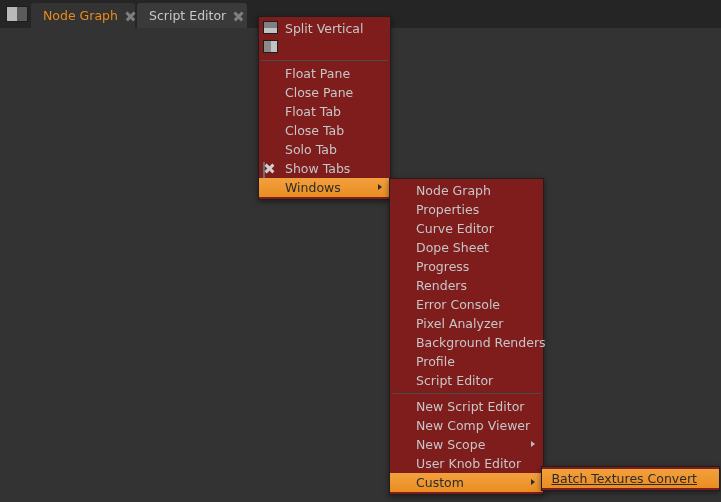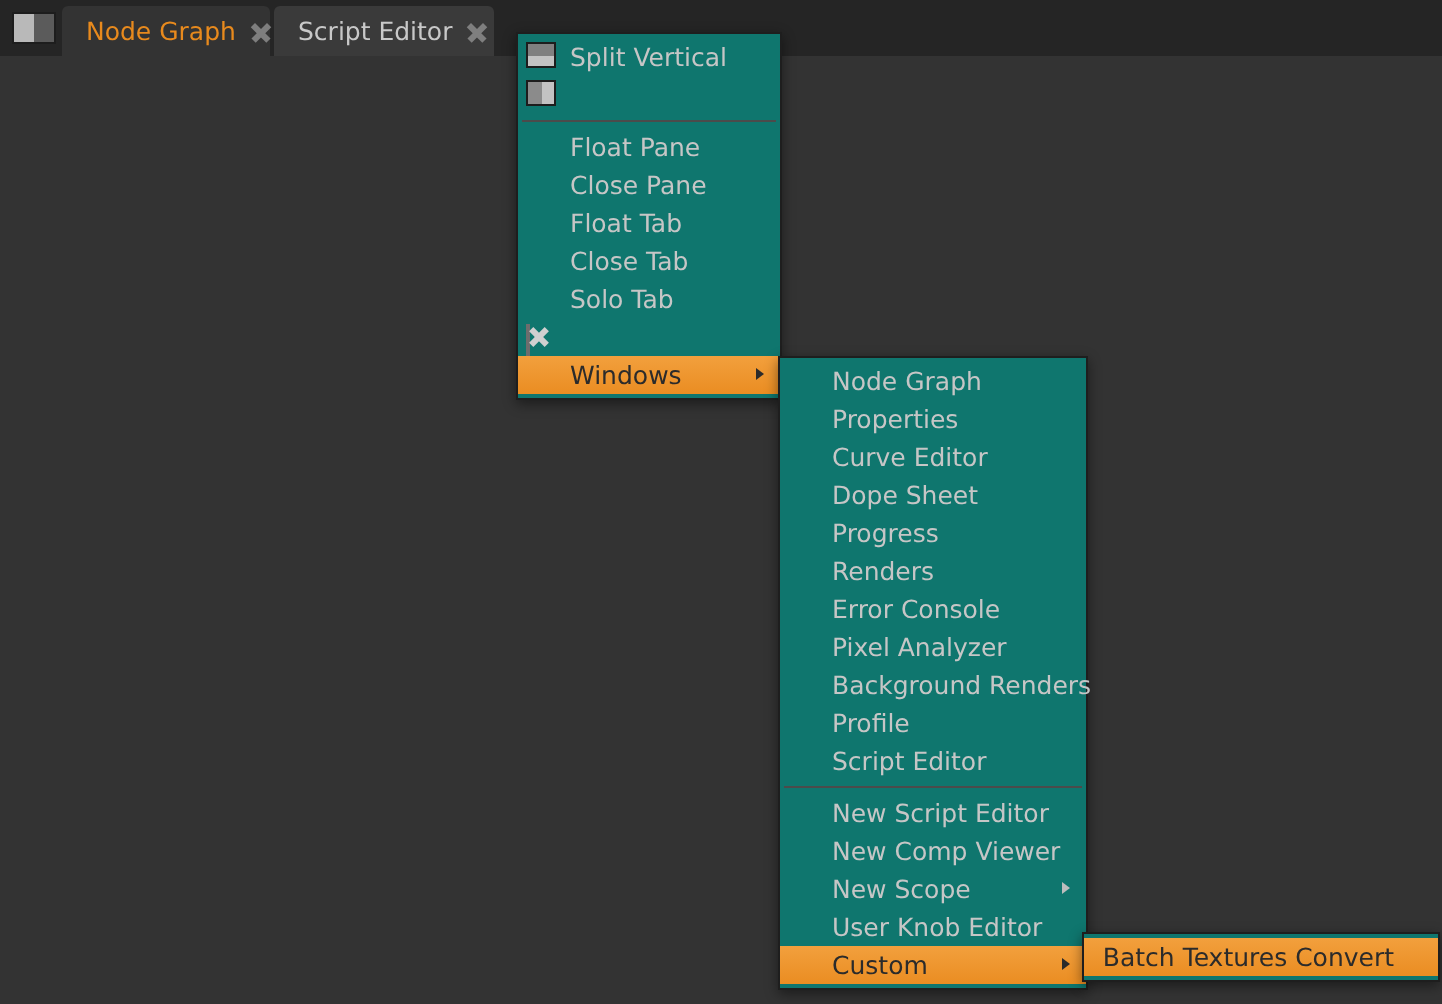--- a/index.html
+++ b/index.html
@@ -79,21 +79,21 @@
   .content-area {
     position: absolute;
     left: 0; top: 28px;
     width: 721px; height: 474px;
     background: #333333;
   }
 
   
   .menu {
     position: absolute;
-    background: #0f766e;
+    background: #7f1d1d;
     border: 1px solid #1e1e1e;
     box-shadow: 0 2px 6px rgba(0,0,0,.45);
     padding: 2px 0;
     font-size: 12.5px;
     color: #c6c6c6;
   }
   .menu-item {
     position: relative;
     height: 19px;
     line-height: 19px;
@@ -158,21 +158,21 @@
     background: #d0d0d0;
   }
   .ico-check .x1 { transform: rotate(45deg); }
   .ico-check .x2 { transform: rotate(-45deg); }
 
   
   #menu-pane      { left: 258px; top: 16px;  width: 133px; }
   #menu-windows   { left: 389px; top: 178px; width: 155px; }
   #menu-custom    { left: 541px; top: 466px; width: 179px; }
 
-  #menu-custom .menu-item { padding-left: 26px; }
+  #menu-custom .menu-item { padding-left: 26px; text-decoration: underline; }
 </style>
 </head>
 <body>
 
 <div id="app">
 
   <div class="content-area"></div>
 
   <div class="tabbar">
     <div class="pane-split-btn">
@@ -232,20 +232,21 @@
     </div>
     <div class="menu-item">
       <span class="mi-icon"></span>
       <span class="mi-label">Solo Tab</span>
     </div>
 
     <div class="menu-item">
       <span class="mi-icon">
         <span class="ico-check"><span class="x1"></span><span class="x2"></span></span>
       </span>
+      <span class="mi-label">Show Tabs</span>
     </div>
 
     <div class="menu-item hl">
       <span class="mi-icon"></span>
       <span class="mi-label">Windows</span>
       <span class="mi-arrow"></span>
     </div>
   </div>
 
   <div class="menu" id="menu-windows">

